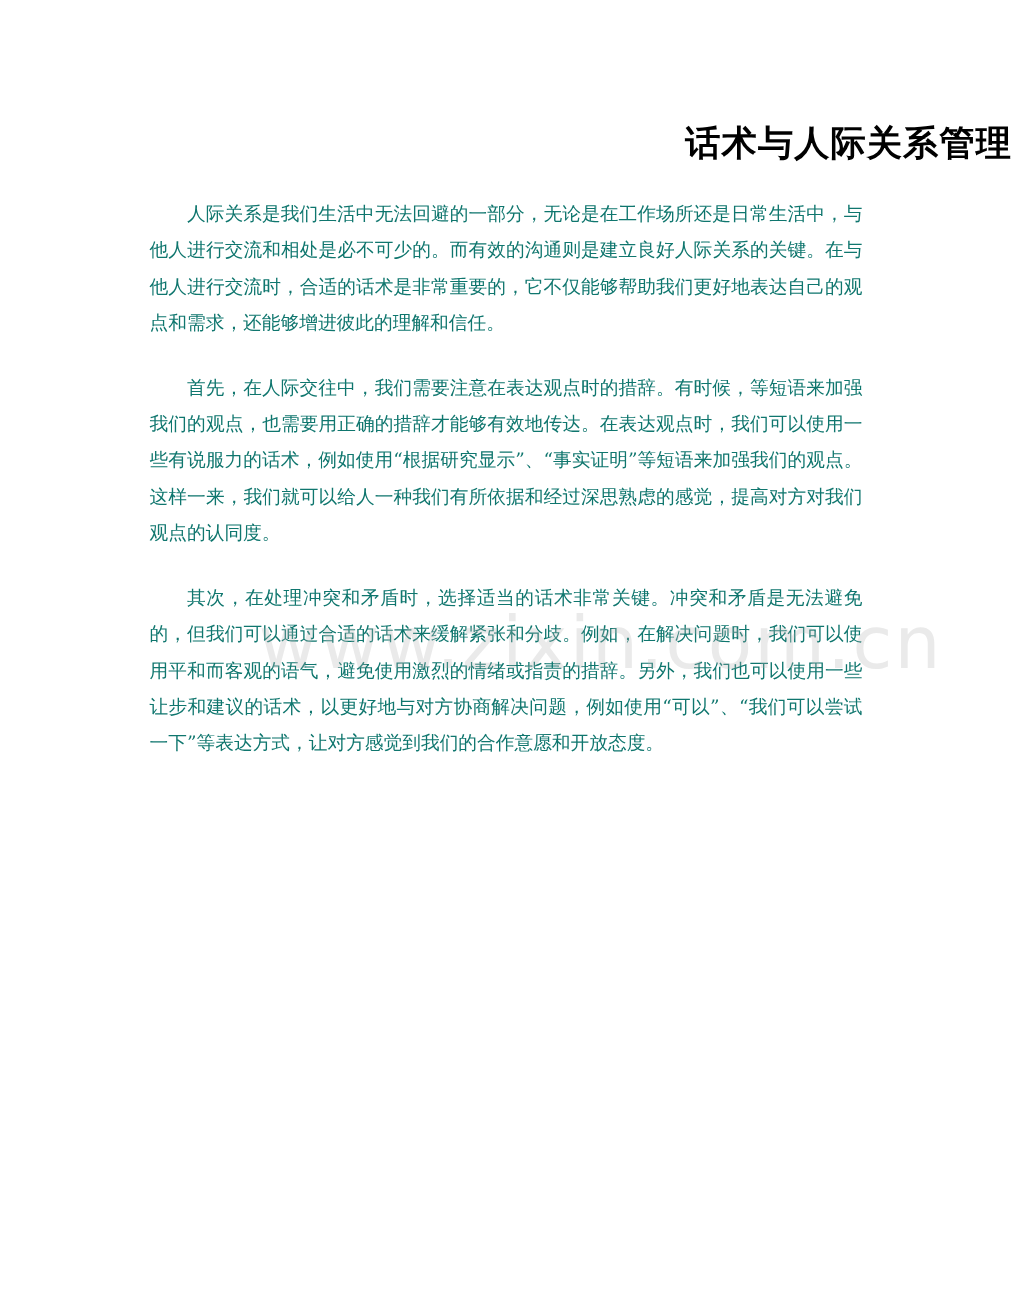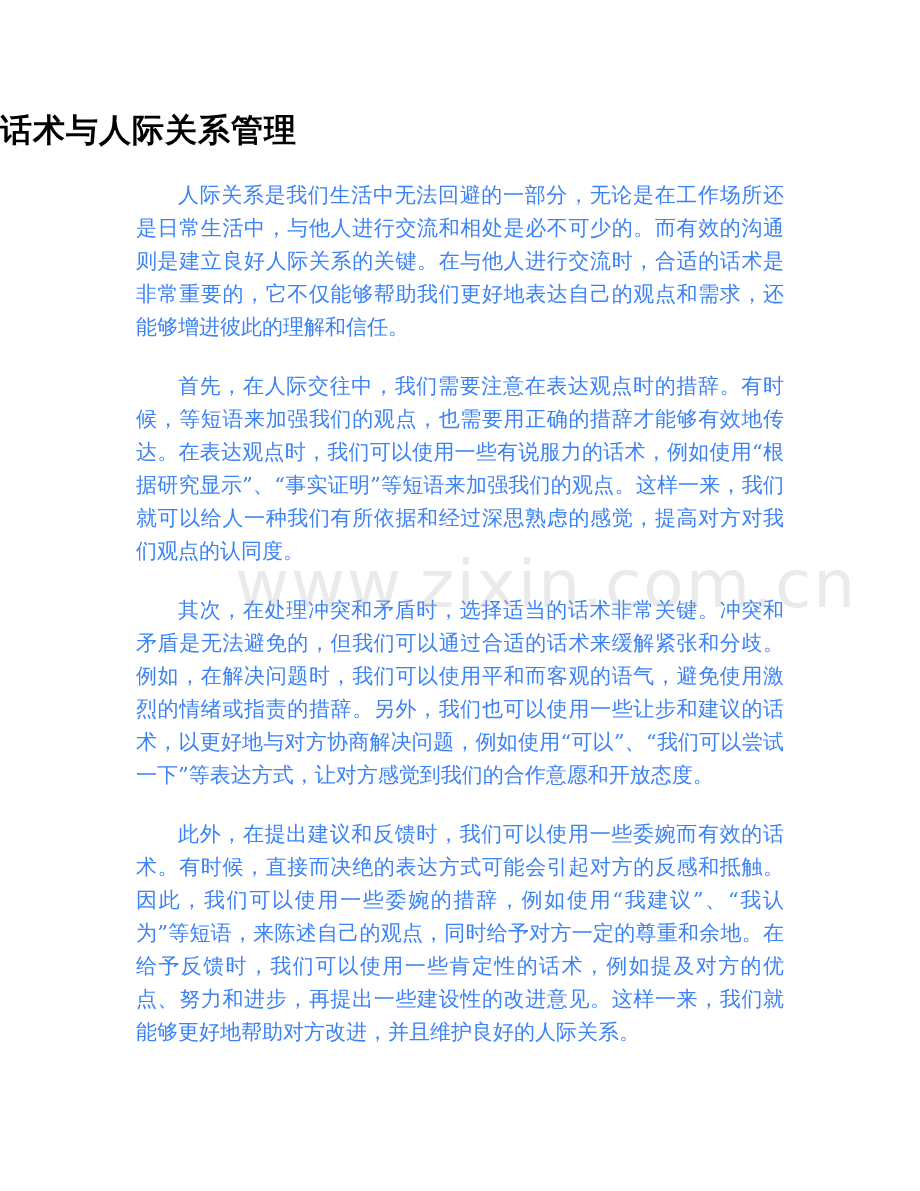--- a/index.html
+++ b/index.html
@@ -21,42 +21,42 @@
       top: 0;
       width: 920px;
       height: 1191px;
       background: #ffffff;
     }
     .title {
       position: absolute;
       top: 108px;
       left: 0;
       width: 920px;
-      text-align: left;
+      text-align: right;
       font-family: "DejaVu Sans", "Liberation Sans", sans-serif;
       font-weight: bold;
       font-size: 32px;
       line-height: 44px;
       letter-spacing: 1px;
       color: #000000;
       margin: 0;
     }
     .body {
       position: absolute;
       top: 179px;
       left: 136px;
       width: 648px;
     }
     .para {
       margin: 0 0 26px 0;
-      font-size: 21px;
+      font-size: 17px;
       line-height: 33px;
       text-indent: 2em;
       text-align: justify;
-      color: #3b82f6;
+      color: #0f766e;
       word-break: break-all;
     }
     .watermark {
       position: absolute;
       top: 540px;
       left: 235px;
       width: 460px;
       text-align: left;
       font-family: "DejaVu Sans", "Liberation Sans", sans-serif;
       font-size: 66px;
@@ -70,17 +70,16 @@
 </head>
 <body>
 
 <div class="page">
   <h1 class="title">话术与人际关系管理</h1>
 
   <div class="body">
     <p class="para">人际关系是我们生活中无法回避的一部分，无论是在工作场所还是日常生活中，与他人进行交流和相处是必不可少的。而有效的沟通则是建立良好人际关系的关键。在与他人进行交流时，合适的话术是非常重要的，它不仅能够帮助我们更好地表达自己的观点和需求，还能够增进彼此的理解和信任。</p>
     <p class="para">首先，在人际交往中，我们需要注意在表达观点时的措辞。有时候，等短语来加强我们的观点，也需要用正确的措辞才能够有效地传达。在表达观点时，我们可以使用一些有说服力的话术，例如使用“根据研究显示”、“事实证明”等短语来加强我们的观点。这样一来，我们就可以给人一种我们有所依据和经过深思熟虑的感觉，提高对方对我们观点的认同度。</p>
     <p class="para">其次，在处理冲突和矛盾时，选择适当的话术非常关键。冲突和矛盾是无法避免的，但我们可以通过合适的话术来缓解紧张和分歧。例如，在解决问题时，我们可以使用平和而客观的语气，避免使用激烈的情绪或指责的措辞。另外，我们也可以使用一些让步和建议的话术，以更好地与对方协商解决问题，例如使用“可以”、“我们可以尝试一下”等表达方式，让对方感觉到我们的合作意愿和开放态度。</p>
-    <p class="para">此外，在提出建议和反馈时，我们可以使用一些委婉而有效的话术。有时候，直接而决绝的表达方式可能会引起对方的反感和抵触。因此，我们可以使用一些委婉的措辞，例如使用“我建议”、“我认为”等短语，来陈述自己的观点，同时给予对方一定的尊重和余地。在给予反馈时，我们可以使用一些肯定性的话术，例如提及对方的优点、努力和进步，再提出一些建设性的改进意见。这样一来，我们就能够更好地帮助对方改进，并且维护良好的人际关系。</p>
   </div>
 
   <div class="watermark">www.zixin.com.cn</div>
 </div>
 
 </body></html>

